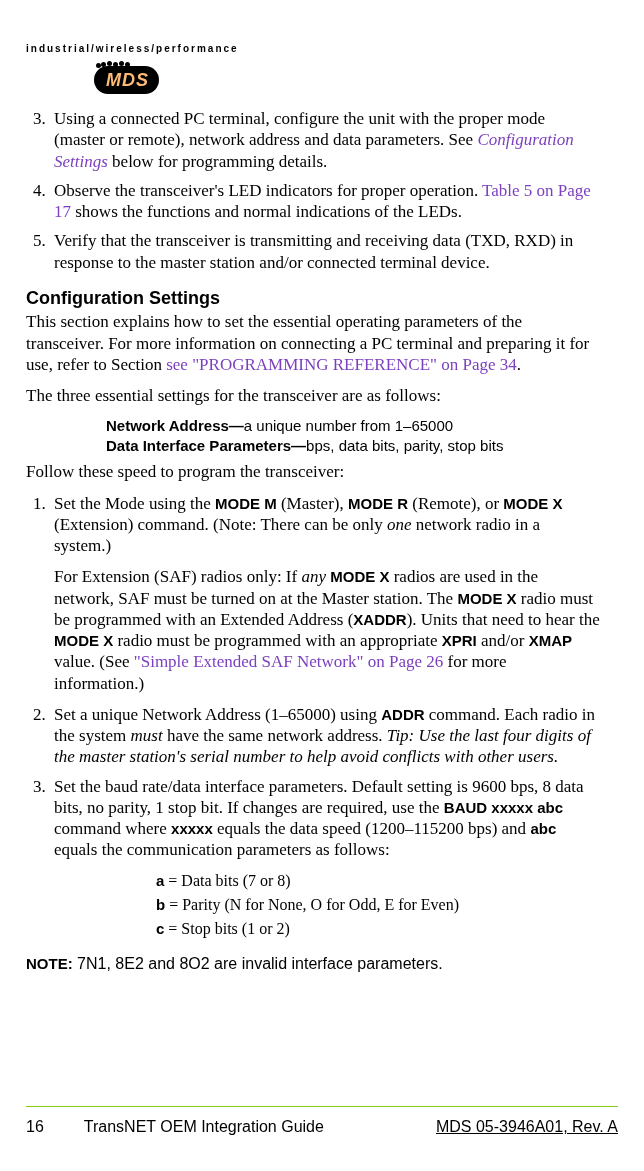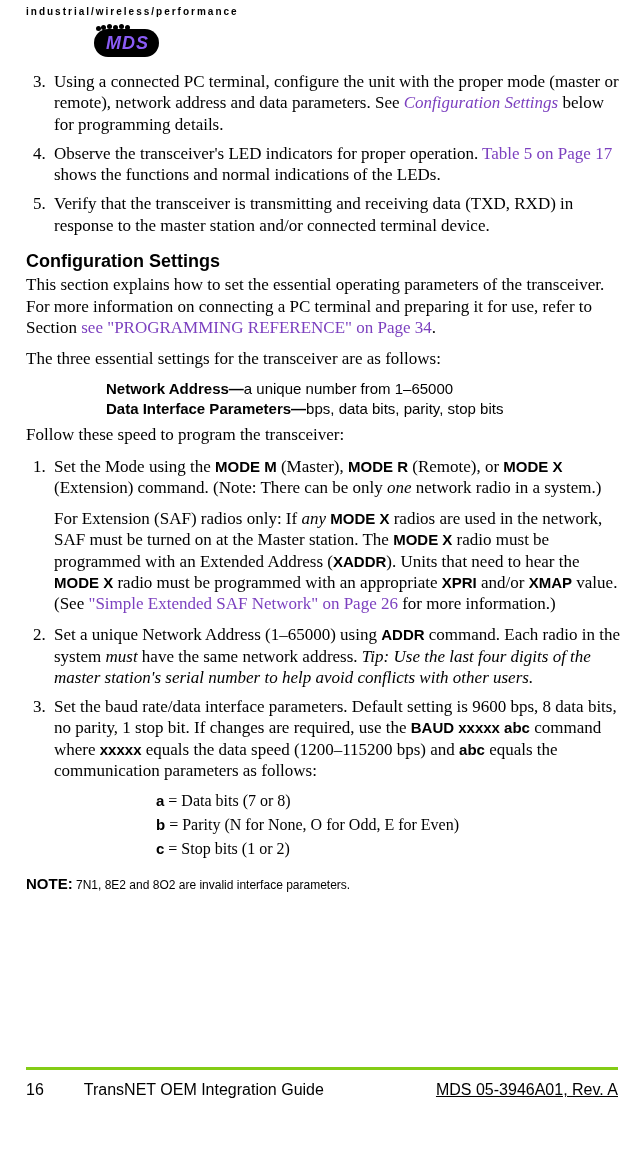--- a/index.html
+++ b/index.html
@@ -6,40 +6,41 @@
     margin: 0;
     padding: 0;
     font-family: "Times New Roman", Times, serif;
     font-size: 17px;
     line-height: 1.25;
     color: #000;
     background: #fff;
     width: 644px;
   }
   .page {
-    padding: 6px 24px 20px 26px;
+    padding: 6px 44px 20px 26px;
     min-height: 1120px;
     position: relative;
     box-sizing: border-box;
+    margin-top: 37px;
   }
   .header-tag {
     font-family: Arial, Helvetica, sans-serif;
     font-size: 10px;
     font-weight: bold;
     letter-spacing: 2px;
     margin-bottom: 10px;
   }
   .logo-wrap {
     margin-left: 68px;
     margin-bottom: 14px;
   }
   .logo {
     display: inline-block;
     background: #000;
-    color: #8b5cf6;
+    color: #fdba74;
     font-family: Arial, Helvetica, sans-serif;
     font-weight: bold;
     font-style: italic;
     font-size: 18px;
     padding: 3px 10px 3px 12px;
     border-radius: 14px 14px 14px 14px;
     letter-spacing: 1px;
     position: relative;
   }
   .logo::before {
@@ -79,27 +80,27 @@
     margin: 6px 0 6px 130px;
     font-family: "Times New Roman", serif;
     font-size: 16px;
     line-height: 1.5;
   }
   .abc-block .code { font-family: Arial, Helvetica, sans-serif; font-weight: bold; font-size: 15px;}
   .sans-b { font-family: Arial, Helvetica, sans-serif; font-weight: bold; font-size: 15px; }
   .italic { font-style: italic; }
   .note-line { margin-top: 12px; }
   .note-line .lead { font-family: Arial, Helvetica, sans-serif; font-weight: bold; font-size: 15px;}
-  .note-line .rest { font-family: Arial, Helvetica, sans-serif; font-size: 12px;}
+  .note-line .rest { font-family: Arial, Helvetica, sans-serif; font-size: 16px;}
   .footer {
     position: absolute;
     bottom: 20px;
     left: 26px;
     right: 26px;
-    border-top: 3px solid #84cc16;
+    border-top: 1px solid #84cc16;
     padding-top: 10px;
     font-family: Arial, Helvetica, sans-serif;
     font-size: 16px;
     display: flex;
     justify-content: flex-start;
     gap: 50px;
   }
   .footer .pg { }
   .footer .title { }
   .footer .rev { margin-left: auto; margin-right: 0; text-decoration: underline;}

